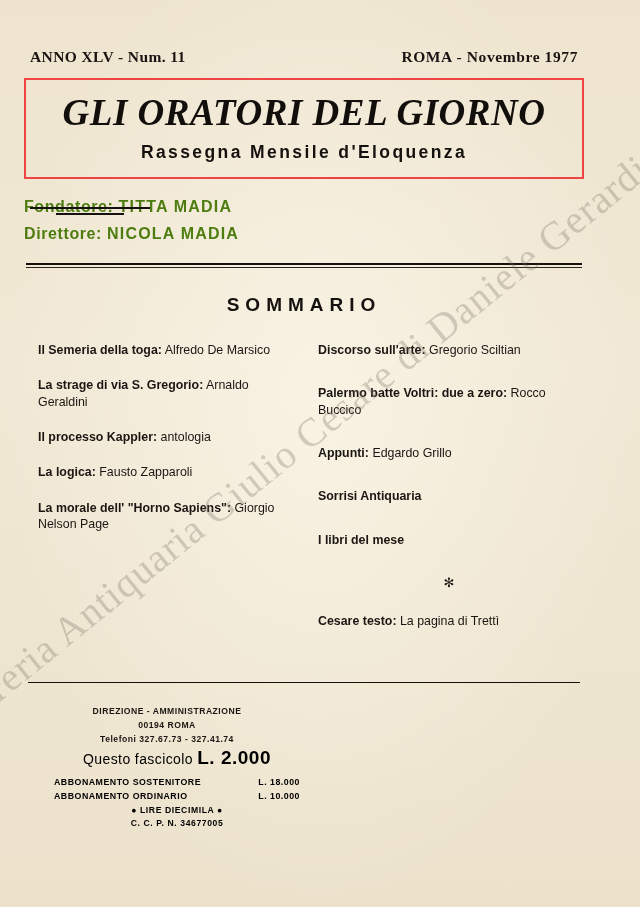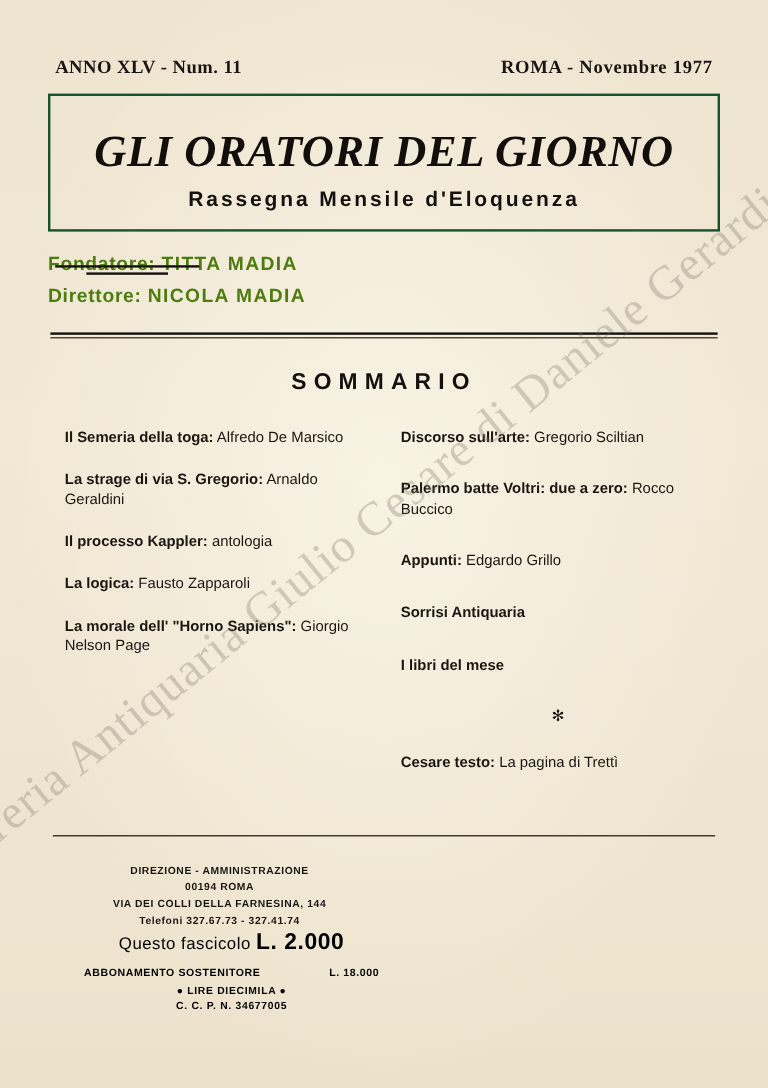--- a/index.html
+++ b/index.html
@@ -17,21 +17,21 @@
   
   .paper {
     position: absolute;
     inset: 0;
     background:
       radial-gradient(ellipse at 50% 45%, rgba(255,252,240,0.55) 0%, rgba(239,230,210,0) 70%),
       linear-gradient(180deg, #eee4cf 0%, #f1e8d5 40%, #ece2cc 100%);
   }
   .page {
     position: absolute;
-    left: 40px;
+    left: 24px;
     top: 48px;
     width: 560px;
     height: 812px;
   }
 
   
   .watermark {
     position: absolute;
     left: 0;
     top: 0;
@@ -64,22 +64,22 @@
     font-weight: bold;
     letter-spacing: 0.4px;
     color: #1a1512;
     padding: 0 6px 0 6px;
   }
   .topline .right { letter-spacing: 0.6px; }
 
   
   .masthead {
     margin-top: 12px;
-    border: 2px solid #14532d;
-    padding: 28px 10px 14px 10px;
+    border: 2px solid #ef4444;
+    padding: 14px 10px 14px 10px;
     text-align: center;
     background: transparent;
   }
   .masthead h1 {
     margin: 0;
     font-family: "Liberation Serif", serif;
     font-style: italic;
     font-weight: bold;
     font-size: 37px;
     letter-spacing: 0.5px;
@@ -338,32 +338,35 @@
     </div>
 
   </div>
 
   <div class="footer-rule"></div>
 
   <div class="footer">
     <div class="footer-left">
       <div>DIREZIONE - AMMINISTRAZIONE</div>
       <div>00194 ROMA</div>
-      <div>VIA DEI COLLI DELLA FARNESINA, 144</div>
       <div>Telefoni 327.67.73 - 327.41.74</div>
     </div>
     <div class="footer-right">
       <div class="price-line">
         <span>Questo  fascicolo</span>
         <span class="big">L. 2.000</span>
       </div>
       <div class="sub-row">
         <span>ABBONAMENTO SOSTENITORE</span>
         <span>L. 18.000</span>
       </div>
+      <div class="sub-row">
+        <span>ABBONAMENTO ORDINARIO</span>
+        <span>L. 10.000</span>
+      </div>
       <div class="sub-center">●  LIRE DIECIMILA  ●</div>
       <div class="ccp">C. C. P.  N. 34677005</div>
     </div>
   </div>
 
 </div>
 
 <div class="watermark">
   <span>Libreria Antiquaria Giulio Cesare di Daniele Gerardi</span>
 </div>

